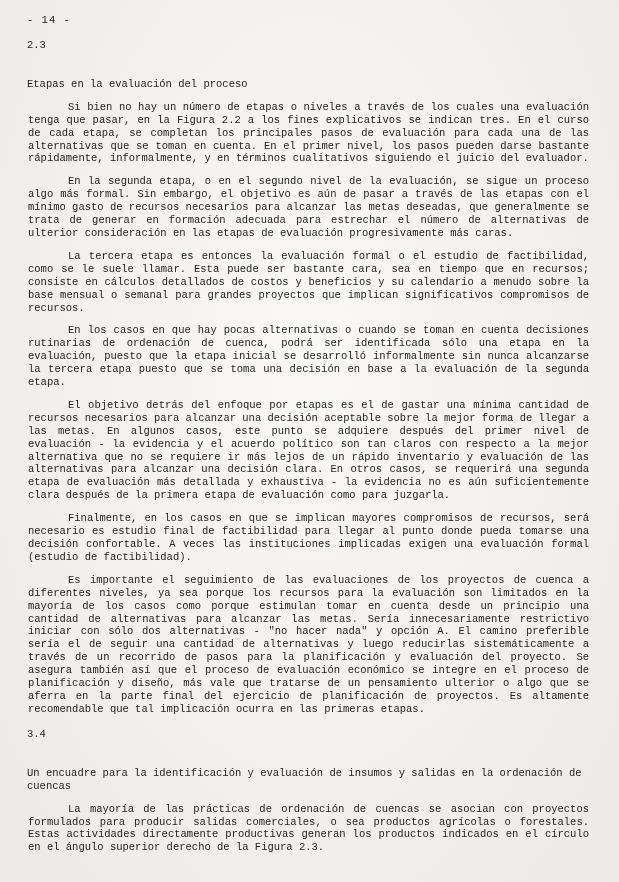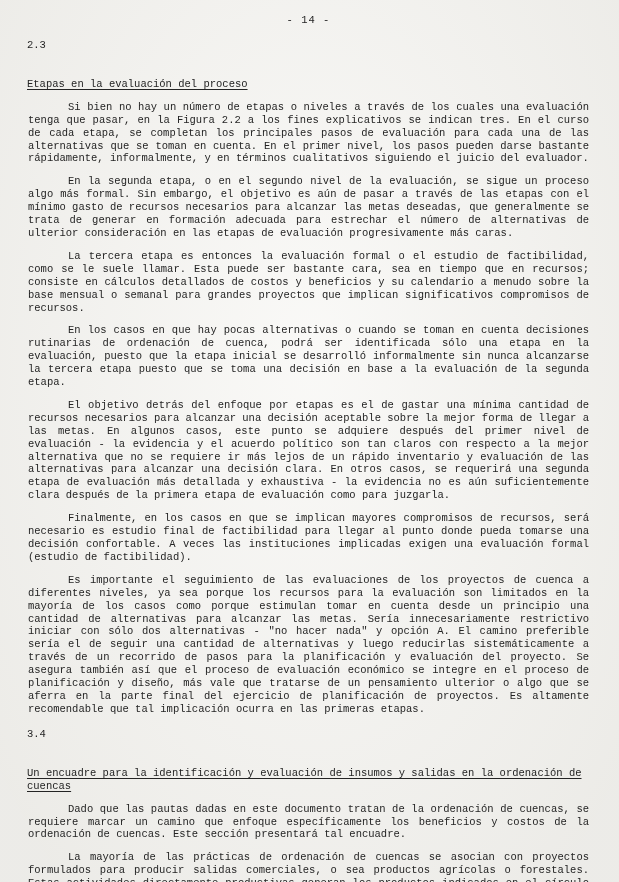--- a/index.html
+++ b/index.html
@@ -17,38 +17,37 @@
     background: #f4f3ef;
     background-image: radial-gradient(ellipse at 50% 40%, rgba(255,255,255,0.5), rgba(0,0,0,0.03) 90%);
     color: #242424;
     font-family: "Liberation Mono", "DejaVu Sans Mono", monospace;
     font-size: 10.5px;
     line-height: 12.9px;
     overflow: hidden;
     -webkit-font-smoothing: antialiased;
   }
   .page-number {
-    text-align: center;
+    text-align: left;
     letter-spacing: 1px;
   }
   .section {
     margin: 0;
   }
   .section-heading {
     display: flex;
     align-items: flex-start;
     margin: 12px 0 10px 0;
     flex-direction: column;
   }
   .section-number {
     flex: 0 0 39px;
   }
   .section-title {
     flex: 1 1 auto;
-    text-decoration: underline;
     text-underline-offset: 2px;
   }
   .para {
     margin: 10px 1px;
     text-indent: 40px;
     text-align: justify;
   }
   .para:first-of-type {
     margin-top: 0;
   }
@@ -72,17 +71,16 @@
     <p class="para">El objetivo detrás del enfoque por etapas es el de gastar una mínima cantidad de recursos necesarios para alcanzar una decisión aceptable sobre la mejor forma de llegar a las metas. En algunos casos, este punto se adquiere después del primer nivel de evaluación - la evidencia y el acuerdo político son tan claros con respecto a la mejor alternativa que no se requiere ir más lejos de un rápido inventario y evaluación de las alternativas para alcanzar una decisión clara. En otros casos, se requerirá una segunda etapa de evaluación más detallada y exhaustiva - la evidencia no es aún suficientemente clara después de la primera etapa de evaluación como para juzgarla.</p>
     <p class="para">Finalmente, en los casos en que se implican mayores compromisos de recursos, será necesario es estudio final de factibilidad para llegar al punto donde pueda tomarse una decisión confortable. A veces las instituciones implicadas exigen una evaluación formal (estudio de factibilidad).</p>
     <p class="para">Es importante el seguimiento de las evaluaciones de los proyectos de cuenca a diferentes niveles, ya sea porque los recursos para la evaluación son limitados en la mayoría de los casos como porque estimulan tomar en cuenta desde un principio una cantidad de alternativas para alcanzar las metas. Sería innecesariamente restrictivo iniciar con sólo dos alternativas - "no hacer nada" y opción A. El camino preferible sería el de seguir una cantidad de alternativas y luego reducirlas sistemáticamente a través de un recorrido de pasos para la planificación y evaluación del proyecto. Se asegura también así que el proceso de evaluación económico se integre en el proceso de planificación y diseño, más vale que tratarse de un pensamiento ulterior o algo que se aferra en la parte final del ejercicio de planificación de proyectos. Es altamente recomendable que tal implicación ocurra en las primeras etapas.</p>
   </div>
 
   <div class="section">
     <div class="section-heading">
       <span class="section-number">3.4</span>
       <span class="section-title">Un encuadre para la identificación y evaluación de insumos y salidas en la ordenación de cuencas</span>
     </div>
-    <p class="para">Dado que las pautas dadas en este documento tratan de la ordenación de cuencas, se requiere marcar un camino que enfoque específicamente los beneficios y costos de la ordenación de cuencas. Este sección presentará tal encuadre.</p>
     <p class="para">La mayoría de las prácticas de ordenación de cuencas se asocian con proyectos formulados para producir salidas comerciales, o sea productos agrícolas o forestales. Estas actividades directamente productivas generan los productos indicados en el círculo en el ángulo superior derecho de la Figura 2.3.</p>
   </div>
 
 </div>
 
 </body></html>

